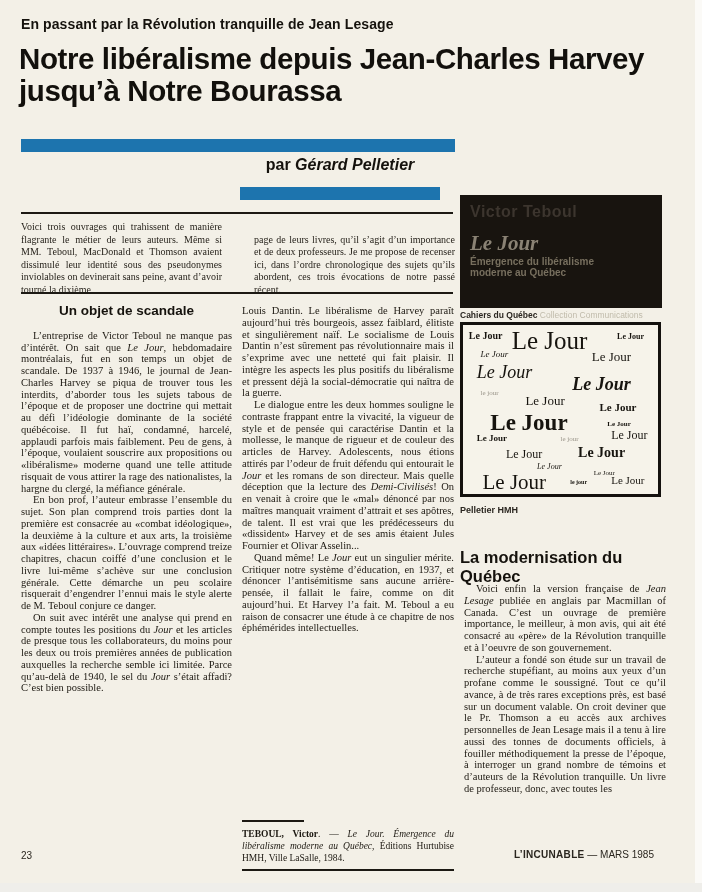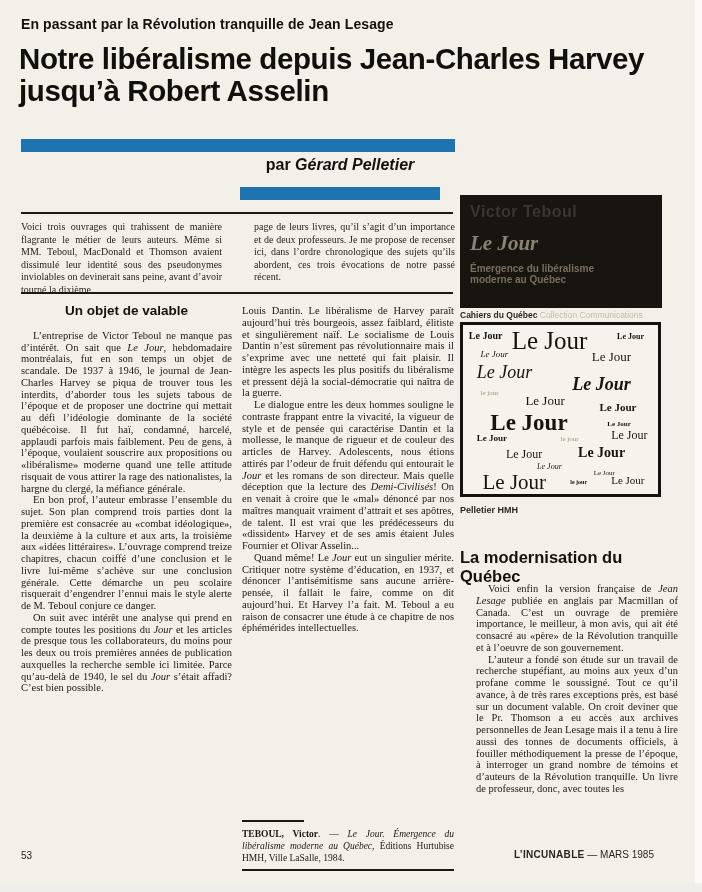--- a/index.html
+++ b/index.html
@@ -35,34 +35,34 @@
     font-weight:bold; font-size:16px; color:#15120d;
   }
   .byline .name { font-style:italic; }
 
   
   .rule { background:#1c1913; height:2px; }
   .intro-rule-top    { left:21px; top:212px; width:432px; }
   .intro-rule-bottom { left:21px; top:292px; width:432px; }
   .intro {
     left:21px; top:221px; width:434px;
-    display:flex; gap:32px;
+    display:flex; gap:32px;align-items:flex-end;
   }
   .intro p {
     flex:1; font-size:10px; line-height:12.6px;
     text-align:justify; color:#221e17;
   }
 
   
   .col { font-size:10.5px; line-height:11.75px; text-align:justify; color:#1d1912; }
   .col p { text-indent:12px; }
   .col p.no-indent { text-indent:0; }
   .col1 { left:21px;  top:305px; width:211px; }
   .col2 { left:242px; top:305px; width:212px; }
-  .col3 { left:476px; top:583px; width:202px; }
+  .col3 { left:464px; top:583px; width:202px; }
   .section-heading {
     font-family:"Liberation Sans", sans-serif;
     font-weight:bold; font-size:13.5px; text-align:center;
     margin-bottom:13px; text-indent:0; color:#15120d;
   }
 
   
   .bib { left:242px; top:820px; width:212px; font-size:9.5px; line-height:12px; text-align:justify; color:#1d1912; }
   .bib-rule-top { width:62px; height:1.5px; background:#1c1913; margin-bottom:6px; }
   .bib-rule-bottom { width:212px; height:2.5px; background:#1c1913; margin-top:5px; }
@@ -77,21 +77,21 @@
     font-family:"Liberation Sans", sans-serif; font-weight:bold;
     font-size:16px; color:#3c352e; letter-spacing:.5px;
   }
   .cover .booktitle {
     margin-top:12px;
     font-weight:bold; font-style:italic;
     font-size:21px; color:#8a8274; line-height:20px;
   }
   .cover .subtitle {
     font-family:"Liberation Sans", sans-serif; font-weight:bold;
-    font-size:10px; line-height:11px; color:#776f5e; margin-top:10px;
+    font-size:10px; line-height:11px; color:#776f5e; margin-top:3px;
   }
   .cover-caption {
     left:460px; top:310px; width:220px;
     font-family:"Liberation Sans", sans-serif; font-size:8.5px;
   }
   .cover-caption .series { font-weight:bold; color:#2b2721; }
   .cover-caption .collection { color:#c0bbab;text-align:right; }
   .collage {
     left:460px; top:322px; width:201px; height:175px;
     background:#f6f3ea; border:3px solid #14110e;
@@ -120,37 +120,37 @@
   
   .edge-right  { right:0; top:0; width:7px; height:892px; background:#fbfaf7; }
   .edge-bottom { left:0; bottom:0; width:702px; height:9px; background:#efeeea; }
 </style>
 </head>
 <body>
 
 <div class="abs kicker">En passant par la Révolution tranquille de Jean Lesage</div>
 <div class="abs title">
   <div>Notre libéralisme depuis Jean-Charles Harvey</div>
-  <div>jusqu’à Robert Asselin</div>
+  <div>jusqu’à Notre Bourassa</div>
 </div>
 <div class="abs bar bar1"></div>
 <div class="abs byline">
   <span>par </span><span class="name">Gérard Pelletier</span>
 </div>
 <div class="abs bar bar2"></div>
 
 <div class="abs rule intro-rule-top"></div>
 <div class="abs intro">
   <p>Voici trois ouvrages qui trahissent de manière flagrante le métier de leurs auteurs. Même si MM. Teboul, MacDonald et Thomson avaient dissimulé leur identité sous des pseudonymes inviolables on devinerait sans peine, avant d’avoir tourné la dixième</p>
   <p>page de leurs livres, qu’il s’agit d’un importance et de deux professeurs. Je me propose de recenser ici, dans l’ordre chronologique des sujets qu’ils abordent, ces trois évocations de notre passé récent.</p>
 </div>
 <div class="abs rule intro-rule-bottom"></div>
 
 <div class="abs col col1">
-  <div class="section-heading">Un objet de valable</div>
+  <div class="section-heading">Un objet de scandale</div>
   <p>L’entreprise de Victor Teboul ne manque pas d’intérêt. On sait que <i>Le Jour</i>, hebdomadaire montréalais, fut en son temps un objet de scandale. De 1937 à 1946, le journal de Jean-Charles Harvey se piqua de trouver tous les interdits, d’aborder tous les sujets tabous de l’époque et de proposer une doctrine qui mettait au défi l’idéologie dominante de la société québécoise. Il fut haï, condamné, harcelé, applaudi parfois mais faiblement. Peu de gens, à l’époque, voulaient souscrire aux propositions ou «libéralisme» moderne quand une telle attitude risquait de vous attirer la rage des nationalistes, la hargne du clergé, la méfiance générale.</p>
   <p>En bon prof, l’auteur embrasse l’ensemble du sujet. Son plan comprend trois parties dont la première est consacrée au «combat idéologique», la deuxième à la culture et aux arts, la troisième aux «idées littéraires». L’ouvrage comprend treize chapitres, chacun coiffé d’une conclusion et le livre lui-même s’achève sur une conclusion générale. Cette démarche un peu scolaire risquerait d’engendrer l’ennui mais le style alerte de M. Teboul conjure ce danger.</p>
   <p>On suit avec intérêt une analyse qui prend en compte toutes les positions du <i>Jour</i> et les articles de presque tous les collaborateurs, du moins pour les deux ou trois premières années de publication auxquelles la recherche semble ici limitée. Parce qu’au-delà de 1940, le sel du <i>Jour</i> s’était affadi? C’est bien possible.</p>
 </div>
 
 <div class="abs col col2">
   <p class="no-indent">Louis Dantin. Le libéralisme de Harvey paraît aujourd’hui très bourgeois, assez faiblard, élitiste et singulièrement naïf. Le socialisme de Louis Dantin n’est sûrement pas révolutionnaire mais il s’exprime avec une netteté qui fait plaisir. Il intègre les aspects les plus positifs du libéralisme et pressent déjà la social-démocratie qui naîtra de la guerre.</p>
   <p>Le dialogue entre les deux hommes souligne le contraste frappant entre la vivacité, la vigueur de style et de pensée qui caractérise Dantin et la mollesse, le manque de rigueur et de couleur des articles de Harvey. Adolescents, nous étions attirés par l’odeur de fruit défendu qui entourait le <i>Jour</i> et les romans de son directeur. Mais quelle déception que la lecture des <i>Demi-Civilisés</i>! On en venait à croire que le «mal» dénoncé par nos maîtres manquait vraiment d’attrait et ses apôtres, de talent. Il est vrai que les prédécesseurs du «dissident» Harvey et de ses amis étaient Jules Fournier et Olivar Asselin...</p>
   <p>Quand même! Le <i>Jour</i> eut un singulier mérite. Critiquer notre système d’éducation, en 1937, et dénoncer l’antisémitisme sans aucune arrière-pensée, il fallait le faire, comme on dit aujourd’hui. Et Harvey l’a fait. M. Teboul a eu raison de consacrer une étude à ce chapitre de nos éphémérides intellectuelles.</p>
 </div>
@@ -200,19 +200,19 @@
     <span style="position: absolute; left: 76%; top: 88%; font-size: 11px; font-weight: 400; white-space: nowrap;">Le Jour</span>
   </div>
 <div class="abs credit">Pelletier HMH</div>
 
 <div class="abs heading2">La modernisation du Québec</div>
 <div class="abs col col3">
   <p>Voici enfin la version française de <i>Jean Lesage</i> publiée en anglais par Macmillan of Canada. C’est un ouvrage de première importance, le meilleur, à mon avis, qui ait été consacré au «père» de la Révolution tranquille et à l’oeuvre de son gouvernement.</p>
   <p>L’auteur a fondé son étude sur un travail de recherche stupéfiant, au moins aux yeux d’un profane comme le soussigné. Tout ce qu’il avance, à de très rares exceptions près, est basé sur un document valable. On croit deviner que le Pr. Thomson a eu accès aux archives personnelles de Jean Lesage mais il a tenu à lire aussi des tonnes de documents officiels, à fouiller méthodiquement la presse de l’époque, à interroger un grand nombre de témoins et d’auteurs de la Révolution tranquille. Un livre de professeur, donc, avec toutes les</p>
 </div>
 
-<div class="abs pageno">53</div>
+<div class="abs pageno">23</div>
 <div class="abs footer-right">
   <span class="journal">L’INCUNABLE</span><span> — MARS 1985</span>
 </div>
 
 <div class="abs edge-right"></div>
 <div class="abs edge-bottom"></div>
 
 </body></html>

